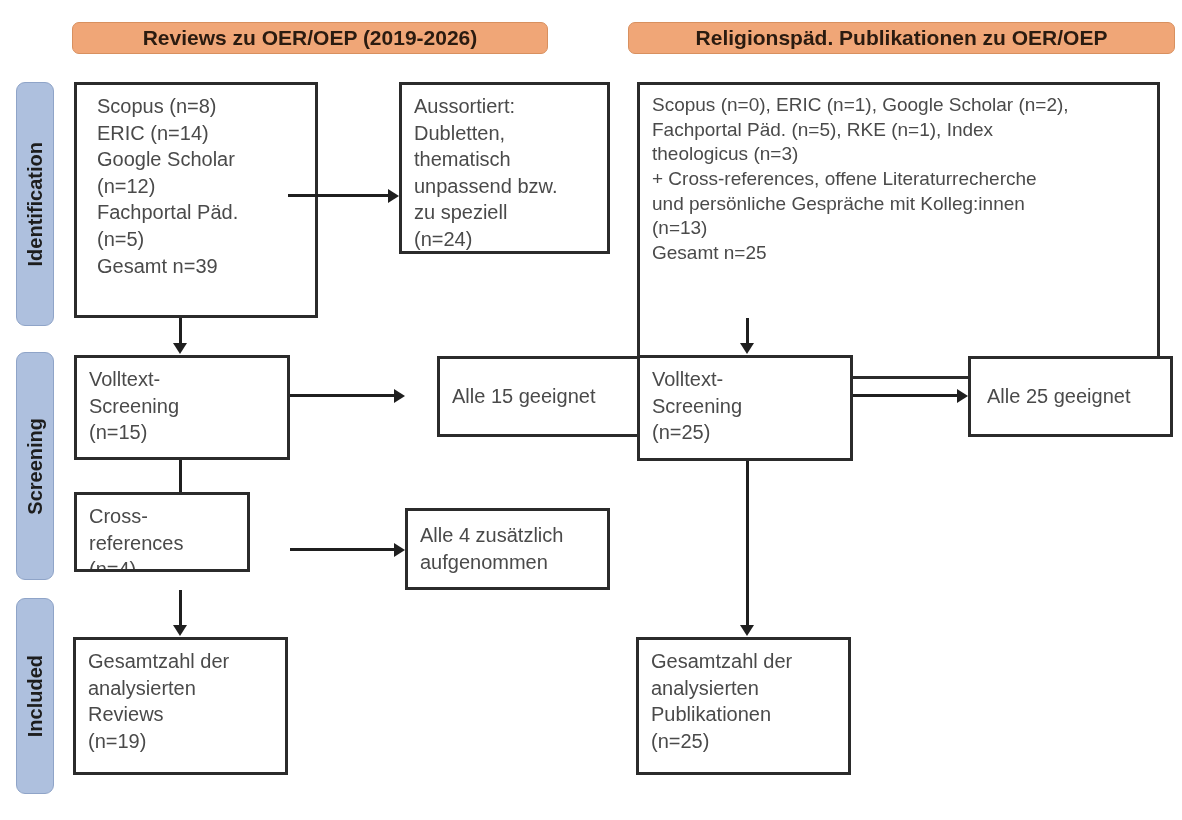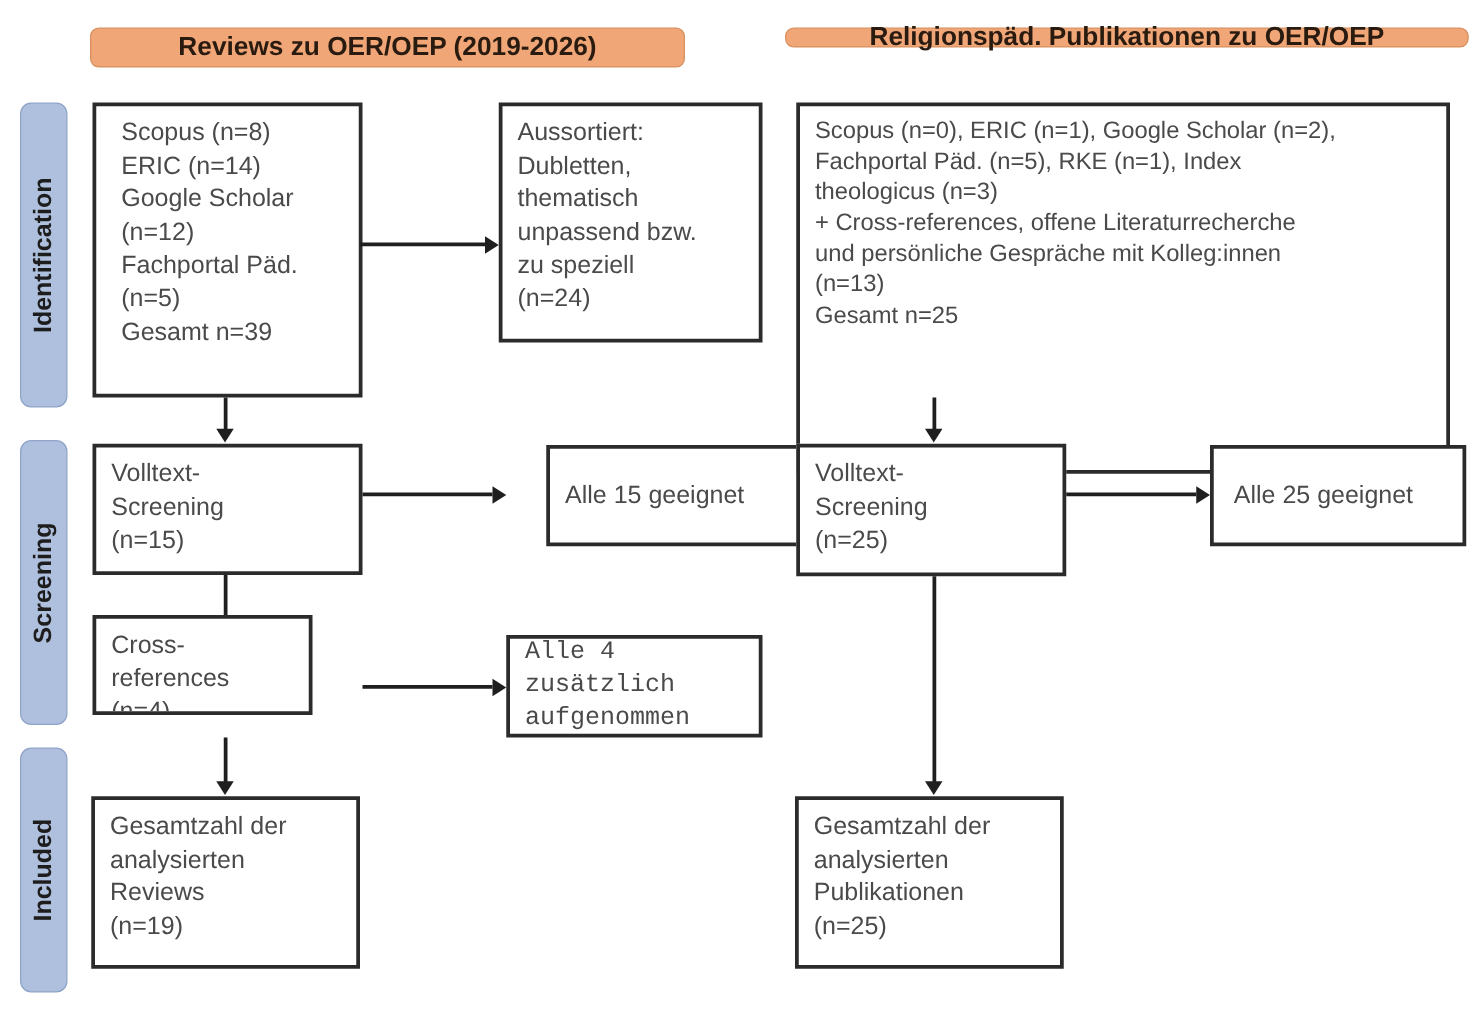--- a/index.html
+++ b/index.html
@@ -112,31 +112,31 @@
     <span>Identification</span>
   </div>
   <div class="stage-label" style="left:16px; top:352px; width:38px; height:228px;">
     <span>Screening</span>
   </div>
   <div class="stage-label" style="left:16px; top:598px; width:38px; height:196px;">
     <span>Included</span>
   </div>
 
   <div class="col-header" style="left:72px; top:22px; width:476px; height:32px;">Reviews zu OER/OEP (2019-2026)</div>
-  <div class="col-header" style="left:628px; top:22px; width:547px; height:16px;">Religionspäd. Publikationen zu OER/OEP</div>
-
-  <div class="node" style="left:74px; top:82px; width:216px; height:236px;padding-left:20px;">Scopus (n=8)
+  <div class="col-header" style="left:628px; top:22px; width:547px; height:32px;">Religionspäd. Publikationen zu OER/OEP</div>
+
+  <div class="node" style="left:74px; top:82px; width:244px; height:236px;padding-left:20px;">Scopus (n=8)
 ERIC (n=14)
 Google Scholar
 (n=12)
 Fachportal Päd.
 (n=5)
 Gesamt n=39</div>
 
-  <div class="node" style="left:399px; top:82px; width:211px; height:192px;">Aussortiert:
+  <div class="node" style="left:399px; top:82px; width:211px; height:172px;">Aussortiert:
 Dubletten,
 thematisch
 unpassend bzw.
 zu speziell
 (n=24)</div>
 
   <div class="hline" style="left:288px; top:194px; width:100px;"></div>
   <div class="arrow-right" style="left:388px; top:189px;"></div>
 
   <div class="vline" style="left:179px; top:318px; height:26px;"></div>
@@ -150,21 +150,21 @@
 
   <div class="hline" style="left:290px; top:394px; width:104px;"></div>
   <div class="arrow-right" style="left:394px; top:389px;"></div>
 
   <div class="vline" style="left:179px; top:460px; height:38px;"></div>
   <div class="arrow-down" style="left:173px; top:497px;"></div>
 
   <div class="node" style="left:74px; top:492px; width:176px; height:80px;">Cross-references
 (n=4)</div>
 
-  <div class="node center-v" style="left:405px; top:508px; width:205px; height:82px;font-family:Liberation Mono, monospace;">Alle 4 zusätzlich
+  <div class="node center-v" style="left:405px; top:508px; width:205px; height:82px;">Alle 4 zusätzlich
 aufgenommen</div>
 
   <div class="hline" style="left:290px; top:548px; width:104px;"></div>
   <div class="arrow-right" style="left:394px; top:543px;"></div>
 
   <div class="vline" style="left:179px; top:590px; height:36px;"></div>
   <div class="arrow-down" style="left:173px; top:625px;"></div>
 
   <div class="node" style="left:73px; top:637px; width:215px; height:138px;">Gesamtzahl der
 analysierten

